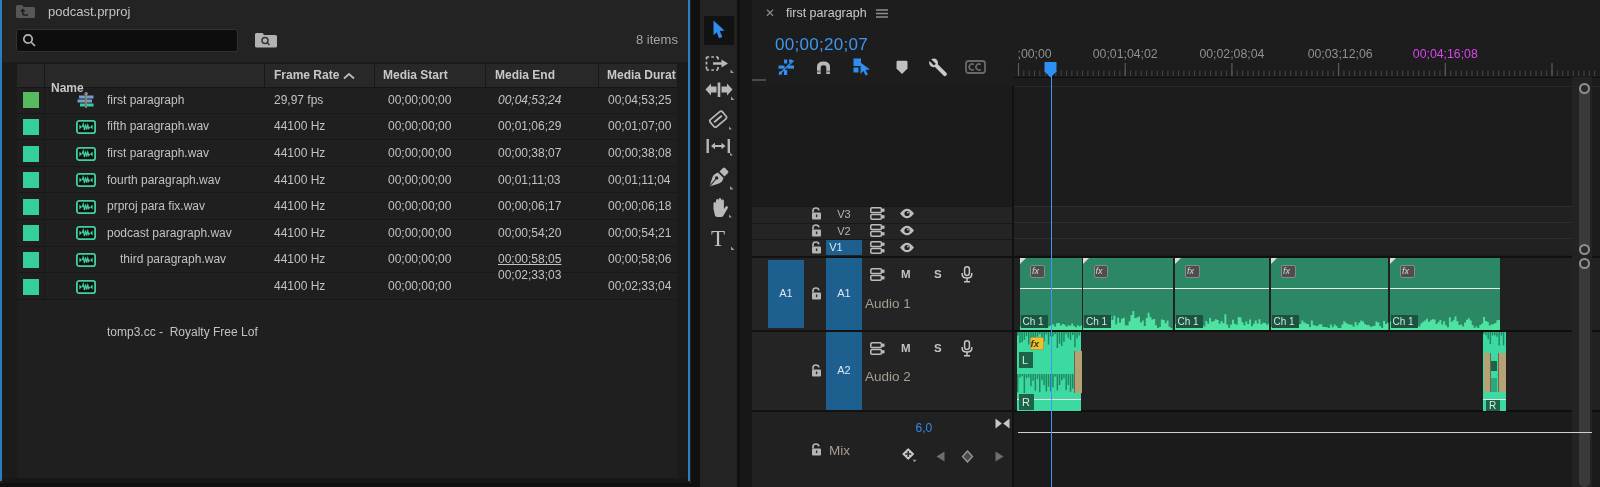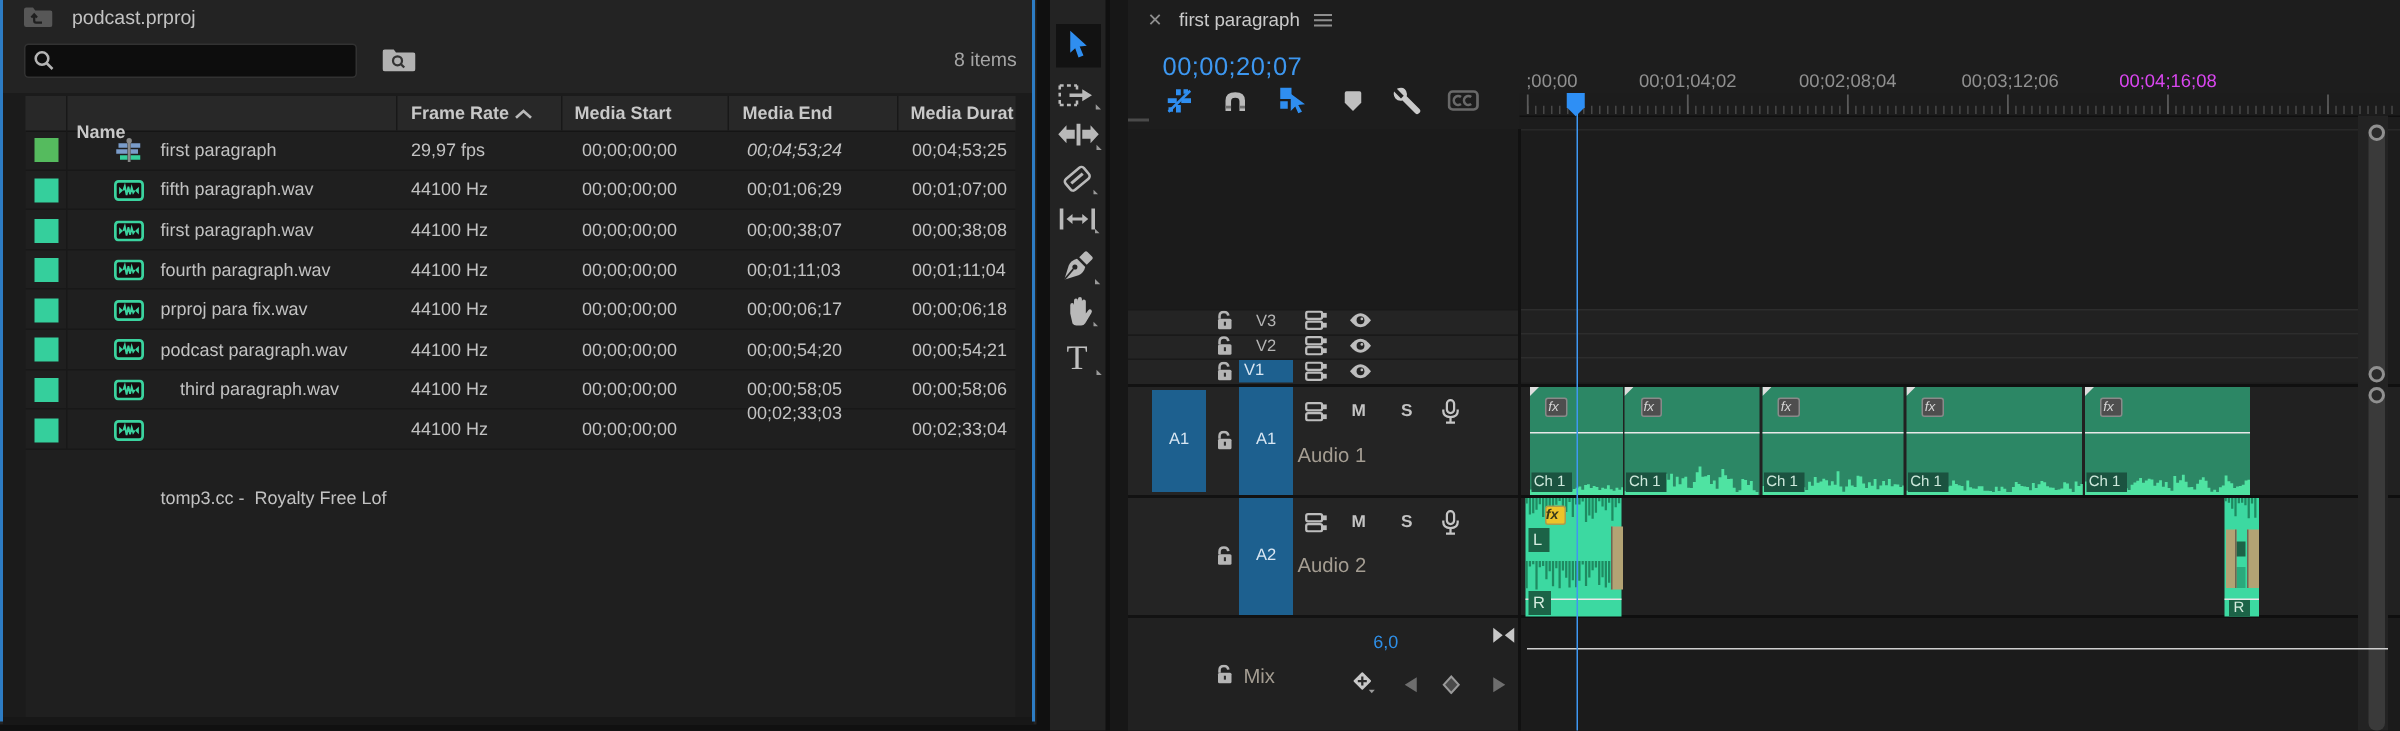--- a/index.html
+++ b/index.html
@@ -115,21 +115,21 @@
 <div class="abs" style="left:23px;top:251.9px;width:16px;height:16px;background:#35cf9c;"></div>
 <svg class="abs" style="left:76px;top:252.9px;" width="20" height="14">
 <rect x="0.9" y="0.9" width="18.2" height="12.2" rx="2.2" fill="#160e10" stroke="#3bd39f" stroke-width="1.8"></rect>
 <path d="M6.2 7 L7.2 4 L8.4 10 L9.6 4.5 L10.7 9.5 L11.8 5 L12.8 8.5 L13.8 7" stroke="#3bd39f" stroke-width="1.2" fill="none"></path>
 <path d="M3.4 4.5 L6 7 L3.4 9.5 Z" fill="#3bd39f"></path>
     <path d="M16.6 4.5 L14 7 L16.6 9.5 Z" fill="#3bd39f"></path>
   </svg>
 <div class="txt" style="left:107px;top:252.4px;font-size:12px;color:#c2c2c2;margin-left:13px;">third paragraph.wav</div>
 <div class="txt" style="left:274px;top:252.4px;font-size:12px;color:#c2c2c2;">44100 Hz</div>
 <div class="txt" style="left:388px;top:252.4px;font-size:12px;color:#c2c2c2;">00;00;00;00</div>
-<div class="txt" style="left:498px;top:252.4px;font-size:12px;color:#c2c2c2;">00;00;58;05</div>
+<div class="txt" style="left:498px;top:252.4px;font-size:12px;color:#c2c2c2;text-decoration:underline;">00;00;58;05</div>
 <div class="txt" style="left:608px;top:252.4px;font-size:12px;color:#c2c2c2;">00;00;58;06</div>
 <div class="abs" style="left:17px;top:298.8px;width:660px;height:1px;background:#181818;"></div>
 <div class="abs" style="left:23px;top:278.5px;width:16px;height:16px;background:#35cf9c;"></div>
 <svg class="abs" style="left:76px;top:279.5px;" width="20" height="14">
 <rect x="0.9" y="0.9" width="18.2" height="12.2" rx="2.2" fill="#160e10" stroke="#3bd39f" stroke-width="1.8"></rect>
 <path d="M6.2 7 L7.2 4 L8.4 10 L9.6 4.5 L10.7 9.5 L11.8 5 L12.8 8.5 L13.8 7" stroke="#3bd39f" stroke-width="1.2" fill="none"></path>
 <path d="M3.4 4.5 L6 7 L3.4 9.5 Z" fill="#3bd39f"></path>
     <path d="M16.6 4.5 L14 7 L16.6 9.5 Z" fill="#3bd39f"></path>
   </svg>
 <div class="txt" style="left:107px;top:279.0px;font-size:12px;color:#c2c2c2;margin-top:46px;">tomp3.cc -&nbsp; Royalty Free Lof</div>

